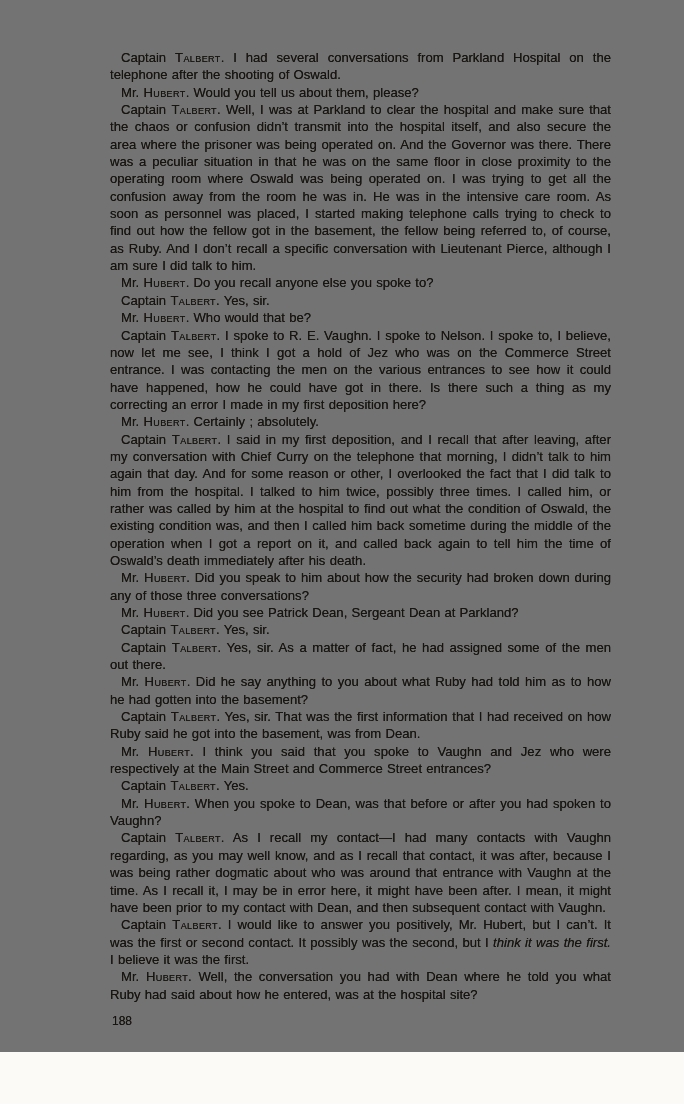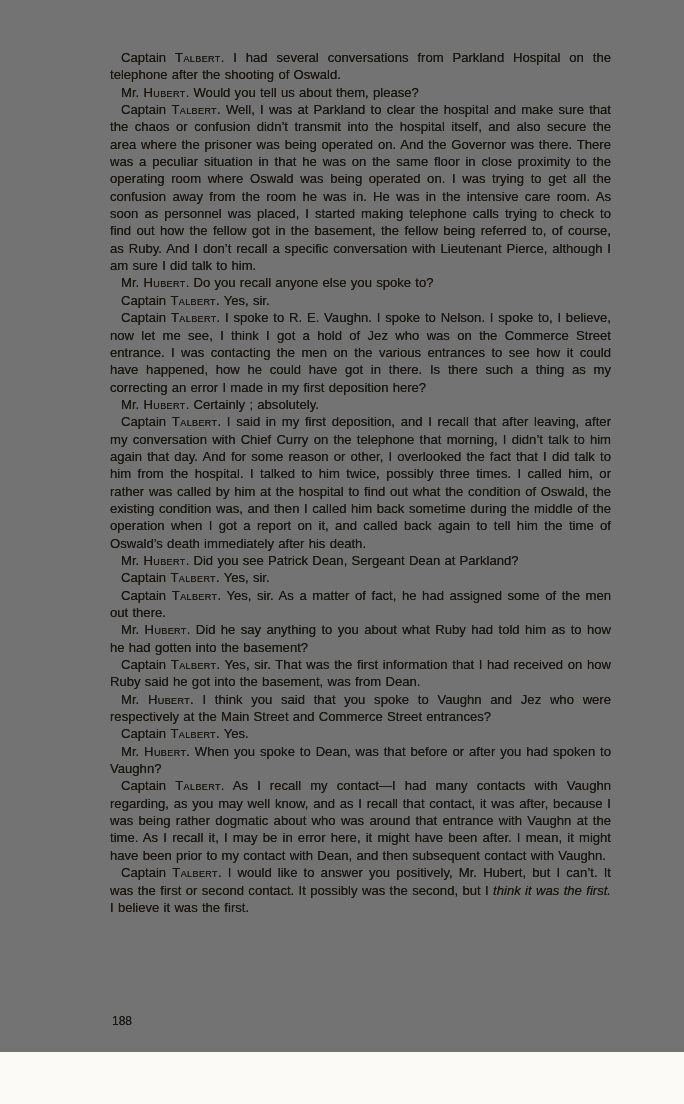--- a/index.html
+++ b/index.html
@@ -54,28 +54,31 @@
 </head>
 <body>
 
 <div class="page">
   <div class="text-column">
     <p><span>Captain </span><span class="sc">Talbert</span><span>. I had several conversations from Parkland Hospital on the telephone after the shooting of Oswald.</span></p>
     <p><span>Mr. </span><span class="sc">Hubert</span><span>. Would you tell us about them, please?</span></p>
     <p><span>Captain </span><span class="sc">Talbert</span><span>. Well, I was at Parkland to clear the hospital and make sure that the chaos or confusion didn’t transmit into the hospital itself, and also secure the area where the prisoner was being operated on.  And the Governor was there.  There was a peculiar situation in that he was on the same floor in close proximity to the operating room where Oswald was being operated on.  I was trying to get all the confusion away from the room he was in.  He was in the intensive care room.  As soon as personnel was placed, I started making telephone calls trying to check to find out how the fellow got in the basement, the fellow being referred to, of course, as Ruby.  And I don’t recall a specific conversation with Lieutenant Pierce, although I am sure I did talk to him.</span></p>
     <p><span>Mr. </span><span class="sc">Hubert</span><span>. Do you recall anyone else you spoke to?</span></p>
     <p><span>Captain </span><span class="sc">Talbert</span><span>. Yes, sir.</span></p>
+    <p><span>Mr. </span><span class="sc">Hubert</span><span>. Who would that be?</span></p>
     <p><span>Captain </span><span class="sc">Talbert</span><span>. I spoke to R. E. Vaughn.  I spoke to Nelson.  I spoke to, I believe, now let me see, I think I got a hold of Jez who was on the Commerce Street entrance.  I was contacting the men on the various entrances to see how it could have happened, how he could have got in there.  Is there such a thing as my correcting an error I made in my first deposition here?</span></p>
     <p><span>Mr. </span><span class="sc">Hubert</span><span>. Certainly ; absolutely.</span></p>
     <p><span>Captain </span><span class="sc">Talbert</span><span>. I said in my first deposition, and I recall that after leaving, after my conversation with Chief Curry on the telephone that morning, I didn’t talk to him again that day.  And for some reason or other, I overlooked the fact that I did talk to him from the hospital.  I talked to him twice, possibly three times.  I called him, or rather was called by him at the hospital to find out what the condition of Oswald, the existing condition was, and then I called him back sometime during the middle of the operation when I got a report on it, and called back again to tell him the time of Oswald’s death immediately after his death.</span></p>
+    <p><span>Mr. </span><span class="sc">Hubert</span><span>. Did you speak to him about how the security had broken down during any of those three conversations?</span></p>
     <p><span>Mr. </span><span class="sc">Hubert</span><span>. Did you see Patrick Dean, Sergeant Dean at Parkland?</span></p>
     <p><span>Captain </span><span class="sc">Talbert</span><span>. Yes, sir.</span></p>
     <p><span>Captain </span><span class="sc">Talbert</span><span>. Yes, sir.  As a matter of fact, he had assigned some of the men out there.</span></p>
     <p><span>Mr. </span><span class="sc">Hubert</span><span>. Did he say anything to you about what Ruby had told him as to how he had gotten into the basement?</span></p>
     <p><span>Captain </span><span class="sc">Talbert</span><span>. Yes, sir.  That was the first information that I had received on how Ruby said he got into the basement, was from Dean.</span></p>
     <p><span>Mr. </span><span class="sc">Hubert</span><span>. I think you said that you spoke to Vaughn and Jez who were respectively at the Main Street and Commerce Street entrances?</span></p>
     <p><span>Captain </span><span class="sc">Talbert</span><span>. Yes.</span></p>
     <p><span>Mr. </span><span class="sc">Hubert</span><span>. When you spoke to Dean, was that before or after you had spoken to Vaughn?</span></p>
     <p><span>Captain </span><span class="sc">Talbert</span><span>. As I recall my contact—I had many contacts with Vaughn regarding, as you may well know, and as I recall that contact, it was after, because I was being rather dogmatic about who was around that entrance with Vaughn at the time.  As I recall it, I may be in error here, it might have been after.  I mean, it might have been prior to my contact with Dean, and then subsequent contact with Vaughn.</span></p>
     <p><span>Captain </span><span class="sc">Talbert</span><span>. I would like to answer you positively, Mr. Hubert, but I can’t.  It was the first or second contact.  It possibly was the second, but I </span><em class="emph">think it was the first.</em><span>  I believe it was the first.</span></p>
+    <p><span>Mr. </span><span class="sc">Hubert</span><span>. Well, the conversation you had with Dean where he told you what Ruby had said about how he entered, was at the hospital site?</span></p>
   </div>
   <div class="page-number">188</div>
 </div>
 
 </body></html>

